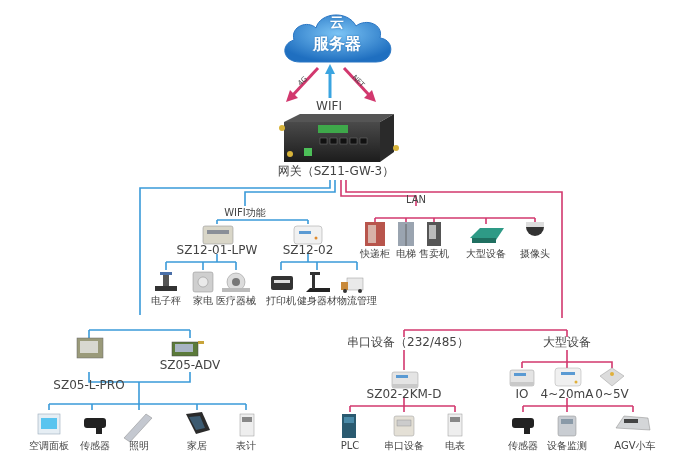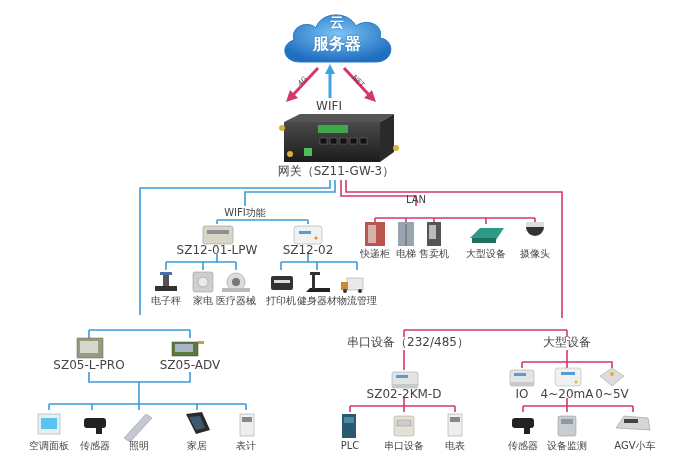--- a/index.html
+++ b/index.html
@@ -287,21 +287,21 @@
 <div class="lbl" style="left:317px;top:295px;">健身器材</div>
 <div class="lbl" style="left:357px;top:295px;">物流管理</div>
 
 <div class="lbl" style="left:416px;top:194px;">LAN</div>
 <div class="lbl" style="left:375px;top:248px;">快递柜</div>
 <div class="lbl" style="left:406px;top:248px;">电梯</div>
 <div class="lbl" style="left:434px;top:248px;">售卖机</div>
 <div class="lbl" style="left:486px;top:248px;">大型设备</div>
 <div class="lbl" style="left:535px;top:248px;">摄像头</div>
 
-<div class="lbl big" style="left:89px;top:360px;">SZ05-L-PRO</div>
+<div class="lbl big" style="left:89px;top:380px;">SZ05-L-PRO</div>
 <div class="lbl big" style="left:190px;top:360px;">SZ05-ADV</div>
 <div class="lbl" style="left:49px;top:440px;">空调面板</div>
 <div class="lbl" style="left:95px;top:440px;">传感器</div>
 <div class="lbl" style="left:139px;top:440px;font-family:Liberation Serif, serif;">照明</div>
 <div class="lbl" style="left:197px;top:440px;">家居</div>
 <div class="lbl" style="left:246px;top:440px;">表计</div>
 
 <div class="lbl big" style="left:408px;top:337px;">串口设备（232/485）</div>
 <div class="lbl big" style="left:567px;top:337px;">大型设备</div>
 <div class="lbl big" style="left:404px;top:389px;">SZ02-2KM-D</div>

